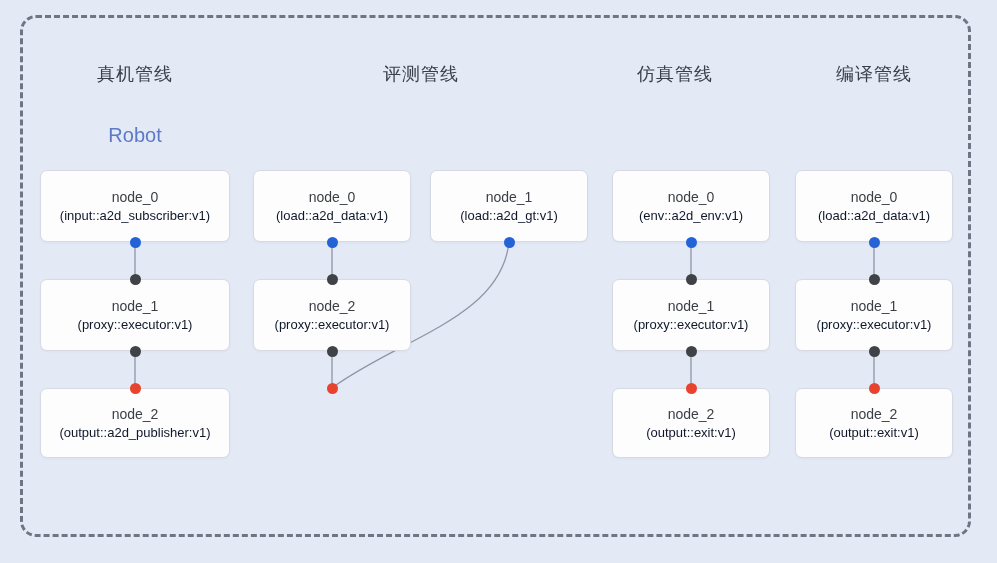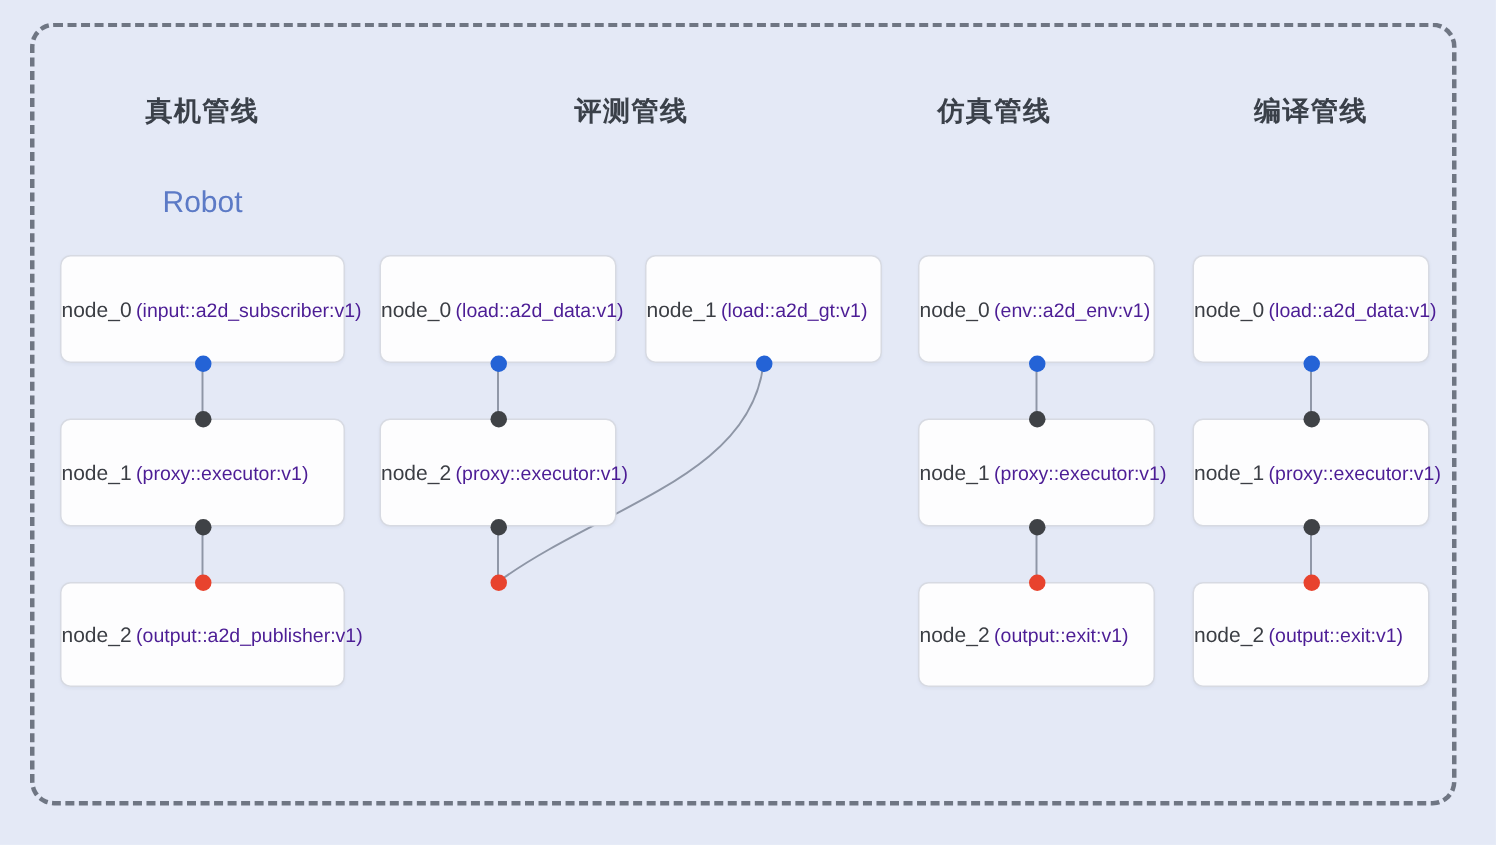--- a/index.html
+++ b/index.html
@@ -29,21 +29,21 @@
     fill:none;
     stroke:var(--edge,#8e96a6);
     stroke-width:1.3px;
   }
   .title-zh{
     position:absolute;
     top:62px;
     width:190px;
     text-align:center;
     font-size:18px;
-    font-weight:bold;
+    font-weight:normal;
     letter-spacing:1px;
     color:var(--title-zh,#3a4049);
     z-index:2;
   }
   .title-en{
     position:absolute;
     top:124px;
     width:190px;
     text-align:center;
     font-size:20px;
@@ -51,34 +51,34 @@
     z-index:2;
   }
   .node{
     position:absolute;
     height:72px;
     background:#fdfdfe;
     border:1px solid #d7dae2;
     border-radius:7px;
     box-sizing:border-box;
     display:flex;
-    flex-direction:row;
+    flex-direction:column;
     align-items:center;
-    justify-content:flex-start;
+    justify-content:center;
     gap:3px;
     z-index:2;
     box-shadow:0 1px 2px rgba(120,130,160,0.08);
   }
   .node-name{
     font-size:14px;
     color:#3b3e44;
   }
   .node-type{
     font-size:13px;
-    color:#4c1d95;
+    color:#0f172a;
   }
   .dot{
     position:absolute;
     width:11px;height:11px;
     border-radius:50%;
     z-index:3;
   }
   .dot.blue{background:var(--port-output,#2463d6);}
   .dot.dark{background:var(--port-internal,#3f4246);}
   .dot.red{background:var(--port-input,#e8432e);}
@@ -139,21 +139,21 @@
   <div class="node" style="left:253px;top:279px;width:158px">
     <div class="node-name">node_2</div>
     <div class="node-type">(proxy::executor:v1)</div>
   </div>
   <span class="dot blue" style="left:326.5px;top:236.5px"></span>
   <span class="dot blue" style="left:503.5px;top:236.5px"></span>
   <span class="dot dark" style="left:326.5px;top:273.5px"></span>
   <span class="dot dark" style="left:326.5px;top:345.5px"></span>
   <span class="dot red" style="left:326.5px;top:382.5px"></span>
 
-  <div class="title-zh" style="left:568px">仿真管线</div>
+  <div class="title-zh" style="left:580px">仿真管线</div>
 
   <div class="node" style="left:612px;top:170px;width:158px">
     <div class="node-name">node_0</div>
     <div class="node-type">(env::a2d_env:v1)</div>
   </div>
   <div class="node" style="left:612px;top:279px;width:158px">
     <div class="node-name">node_1</div>
     <div class="node-type">(proxy::executor:v1)</div>
   </div>
   <div class="node" style="left:612px;top:388px;width:158px;height:70px">

